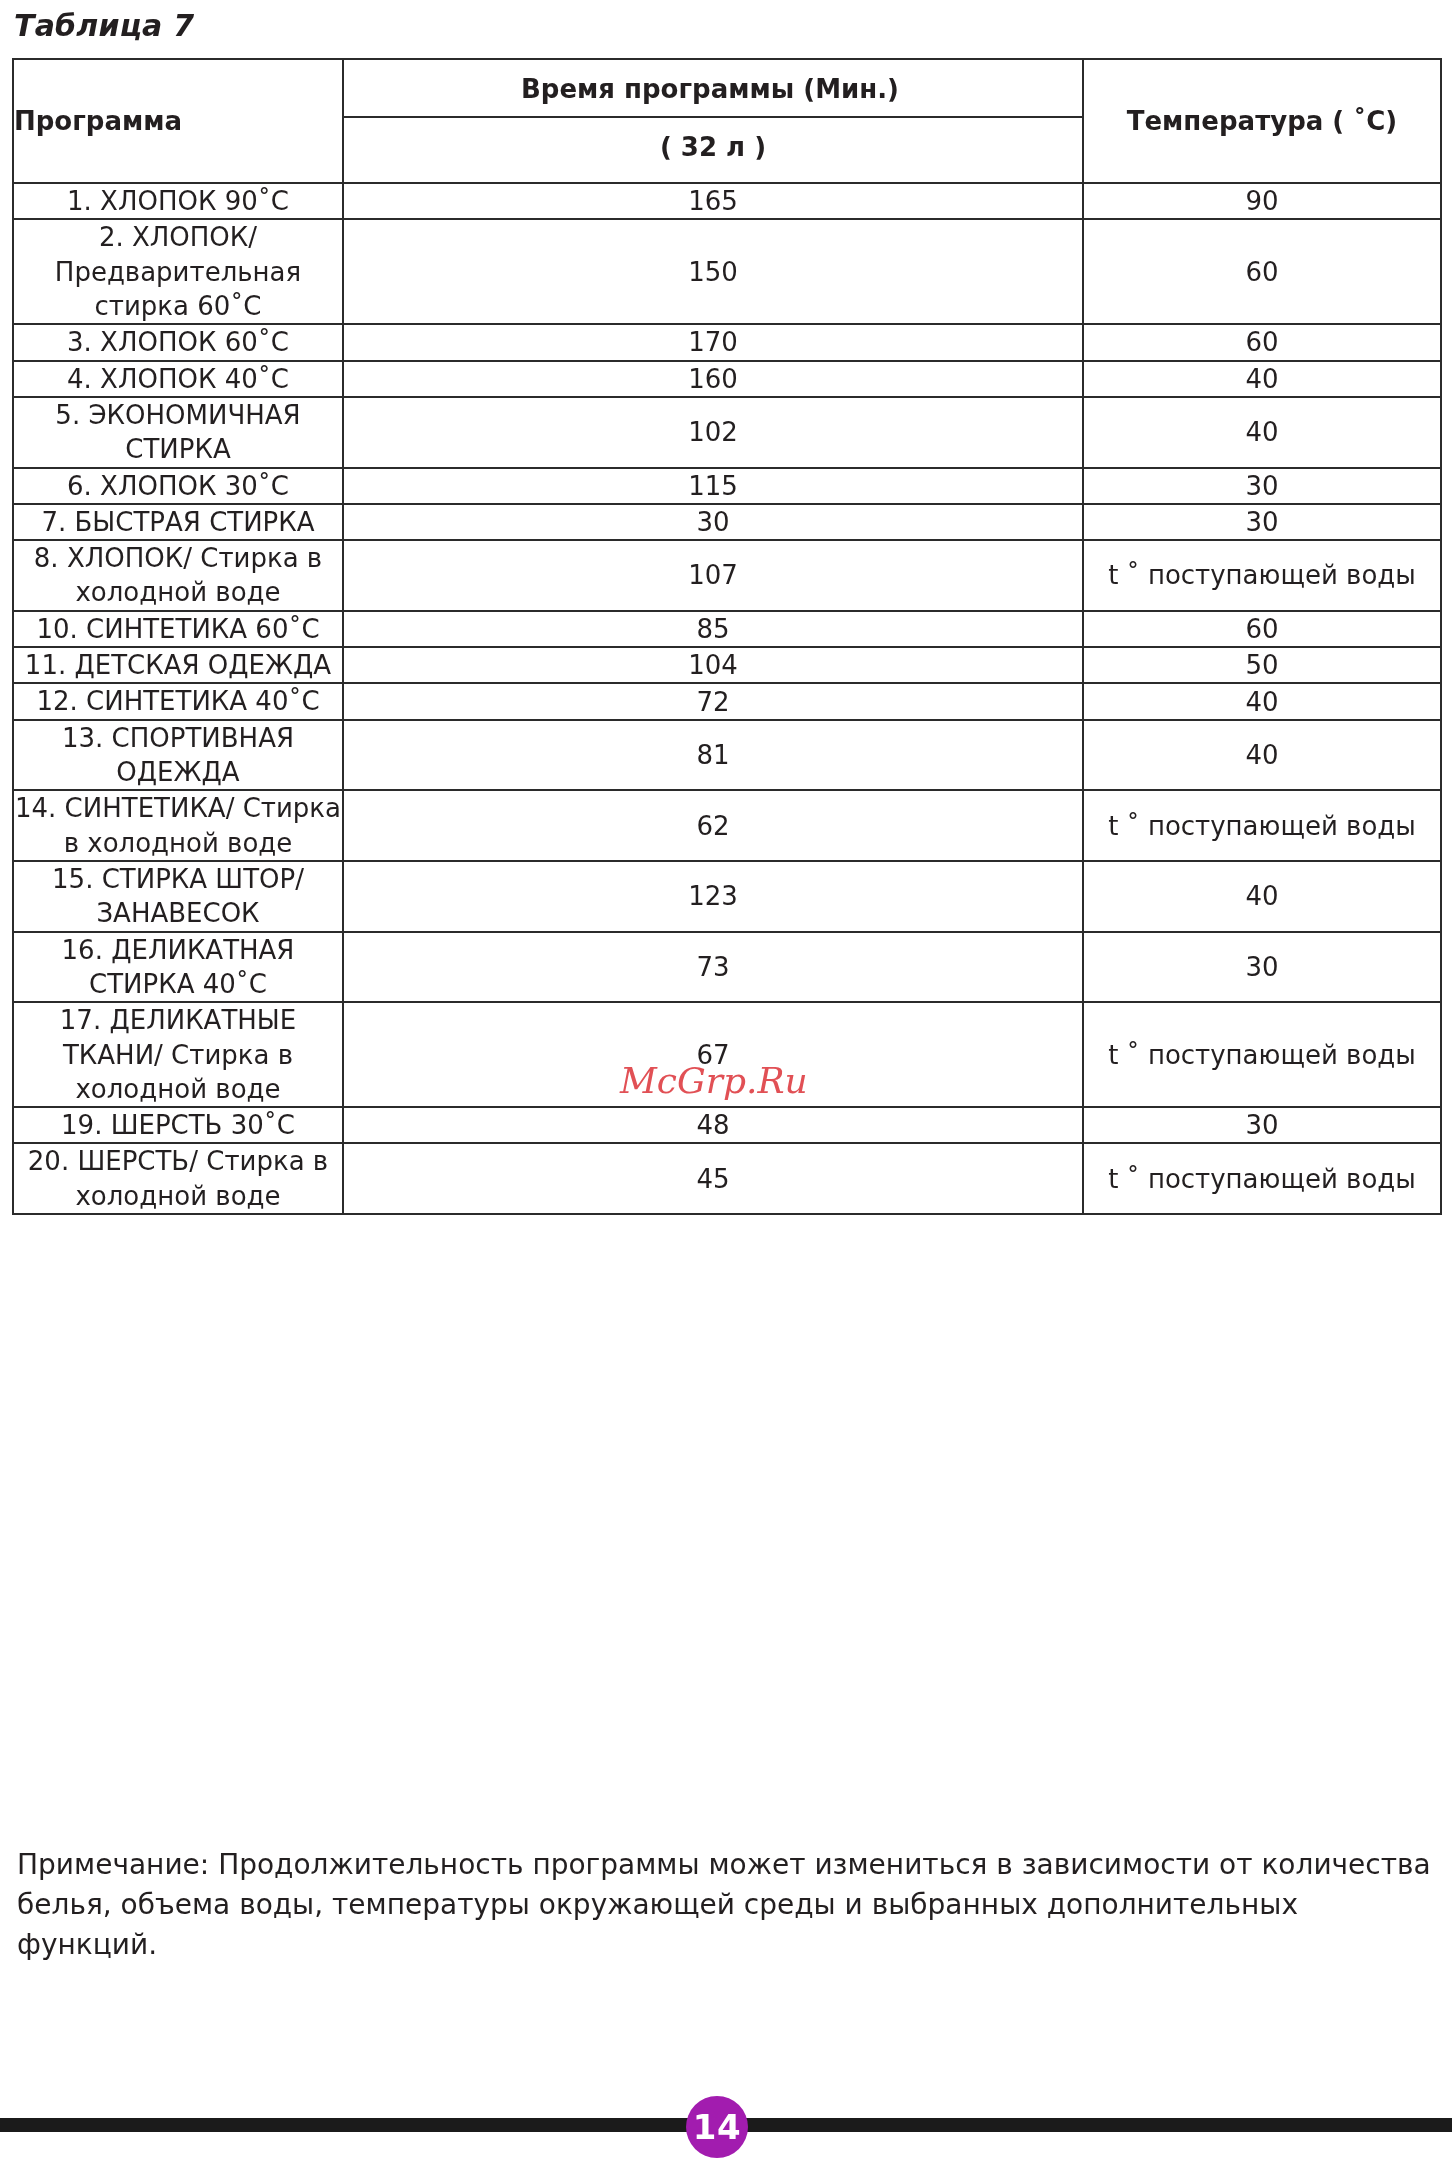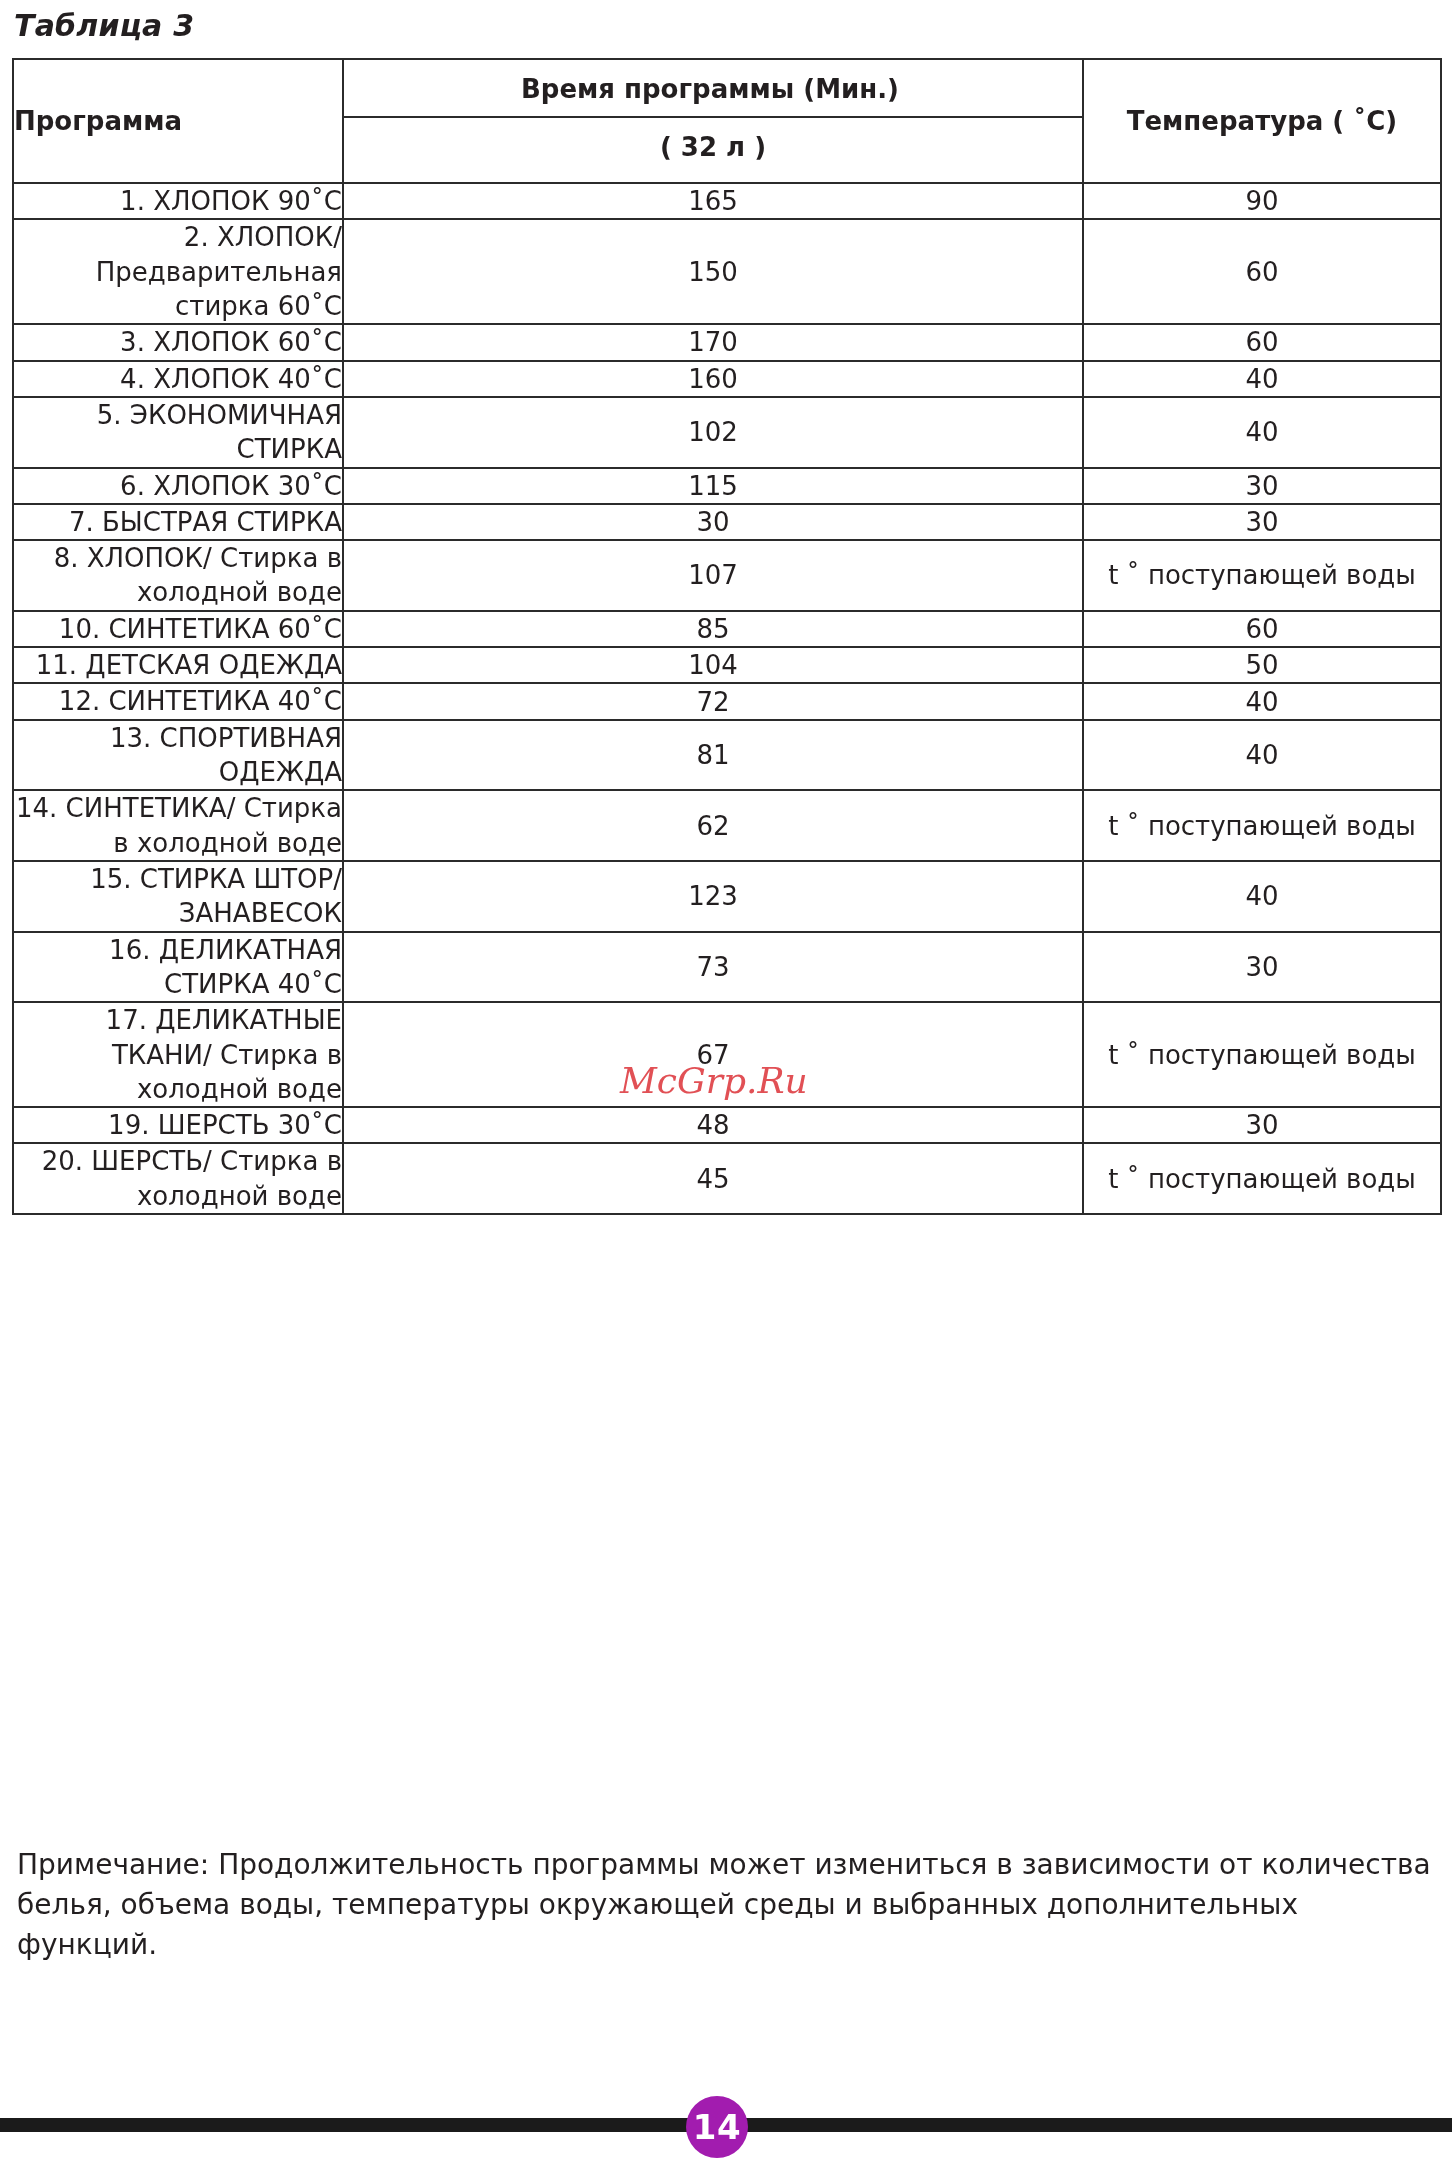--- a/index.html
+++ b/index.html
@@ -73,21 +73,21 @@
   .hdr-time-bottom {
     text-align: center;
     font-weight: bold;
     font-size: 26px;
     padding: 14px 6px 20px 6px;
   }
   .hdr-time-wrap {
     padding: 0;
   }
   td.name {
-    text-align: right;
+    text-align: center;
     padding: 9px 12px 9px 16px;
     line-height: 1.32;
     font-size: 26px;
   }
   td.val {
     text-align: center;
     padding: 9px 6px;
     font-size: 26px;
   }
   .note {
@@ -133,21 +133,21 @@
     align-items: center;
     justify-content: center;
     letter-spacing: 0.5px;
   }
 </style>
 </head>
 <body>
 
 <div class="page">
 
-  <div class="table-caption">Таблица 3</div>
+  <div class="table-caption">Таблица 7</div>
 
   <table class="programs">
     <colgroup>
       <col class="c1">
         <col class="c2">
         <col class="c3">
     </colgroup>
     <thead>
       <tr>
         <th class="hdr-prog">Программа</th>

